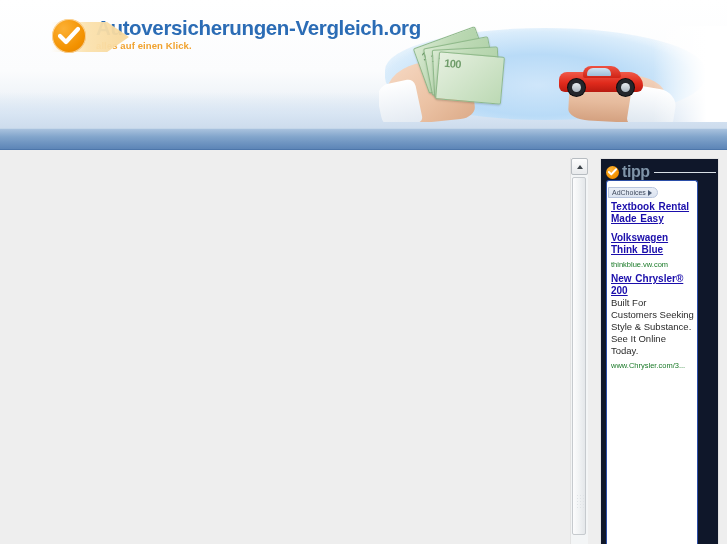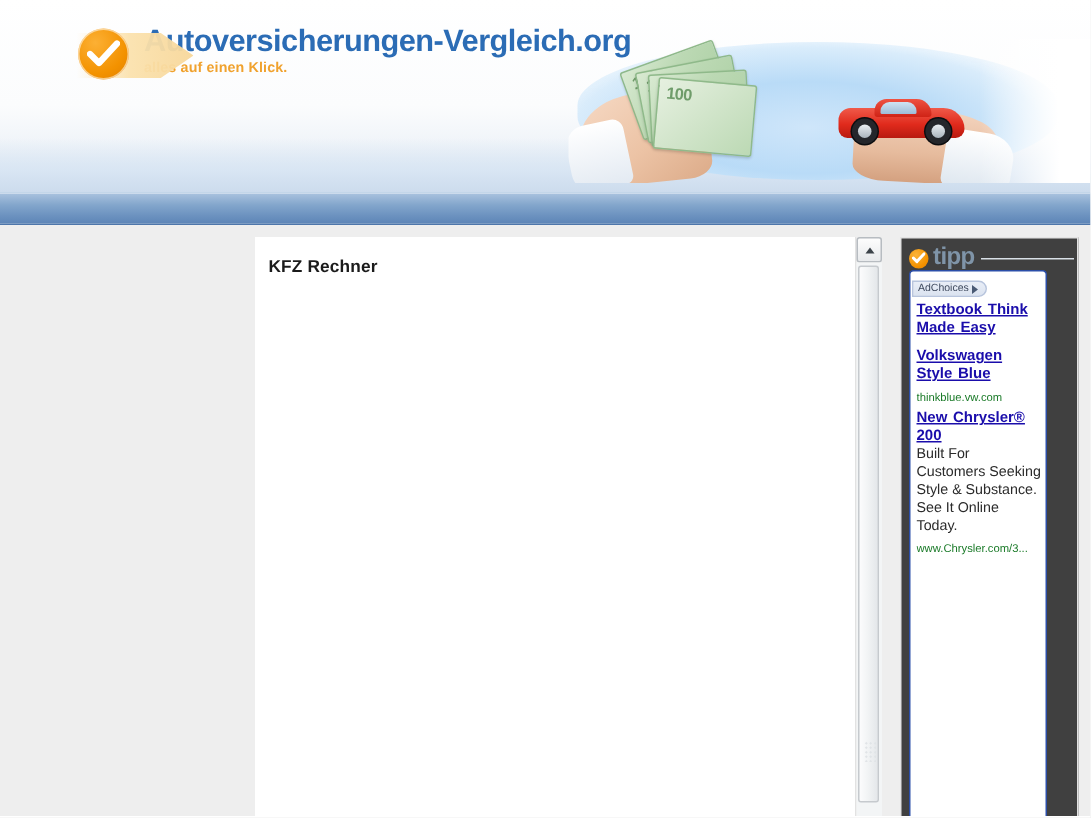--- a/index.html
+++ b/index.html
@@ -292,21 +292,21 @@
     background-size: 3px 3px;
   }
 
   
   .ad-panel {
     position: absolute;
     left: 600px;
     top: 8px;
     width: 119px;
     height: 386px;
-    background: #404040;
+    background: #0f172a;
     border: 1px solid #e3e3e3;
     border-bottom: none;
     box-sizing: border-box;
   }
   .tipp-head {
     position: relative;
     height: 20px;
     padding: 3px 0 0 5px;
     display: flex;
     align-items: center;
@@ -445,24 +445,20 @@
       <div class="logo-title">Autoversicherungen-Vergleich.org</div>
       <div class="logo-sub">alles auf einen Klick.</div>
     </div>
   </div>
 </div>
 
 <div class="navbar"></div>
 
 <div class="page">
 
-  <div class="content-frame">
-    <div class="content-title">KFZ Rechner</div>
-    <div class="content-body"></div>
-  </div>
 
   <div class="scrollbar">
     <div class="sb-btn">
       <div class="sb-arrow"></div>
     </div>
     <div class="sb-track">
       <div class="sb-thumb">
         <div class="sb-grip"></div>
       </div>
     </div>
@@ -480,25 +476,25 @@
     </div>
 
     <div class="ad-box">
       <div class="adchoices">
         <span>AdChoices</span>
         <span class="tri"></span>
       </div>
 
       <div class="ad-list">
         <div class="ad-item">
-          <div class="ad-title">Textbook Think Made Easy</div>
+          <div class="ad-title">Textbook Rental Made Easy</div>
           <div class="ad-url"></div>
         </div>
         <div class="ad-item">
-          <div class="ad-title">Volkswagen Style Blue</div>
+          <div class="ad-title">Volkswagen Think Blue</div>
           <div class="ad-url">thinkblue.vw.com</div>
         </div>
         <div class="ad-item">
           <div class="ad-title">New Chrysler® 200</div>
           <div class="ad-desc">Built For Customers Seeking Style &amp; Substance. See It Online Today.</div>
           <div class="ad-url">www.Chrysler.com/3...</div>
         </div>
       </div>
     </div>
   </div>

